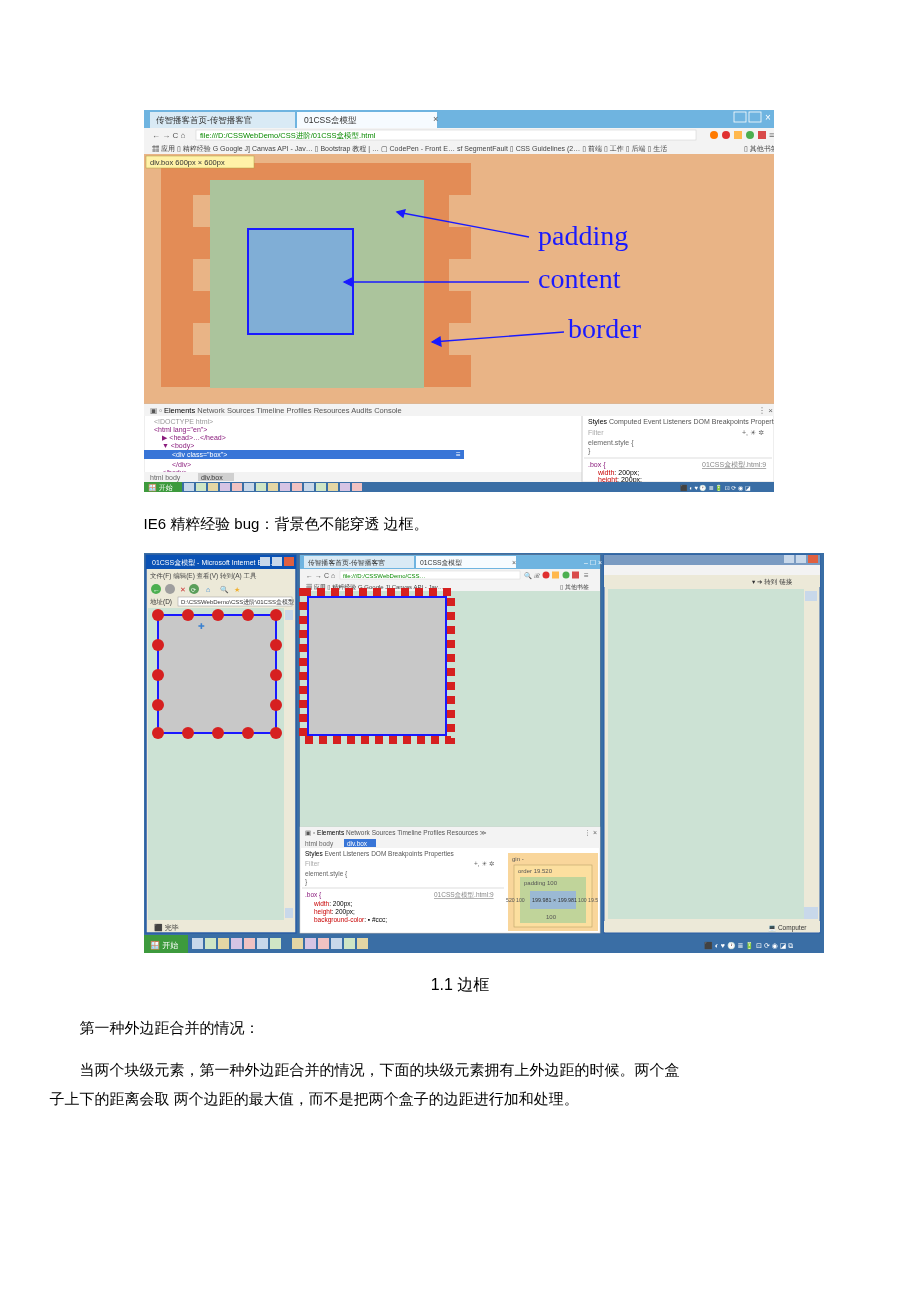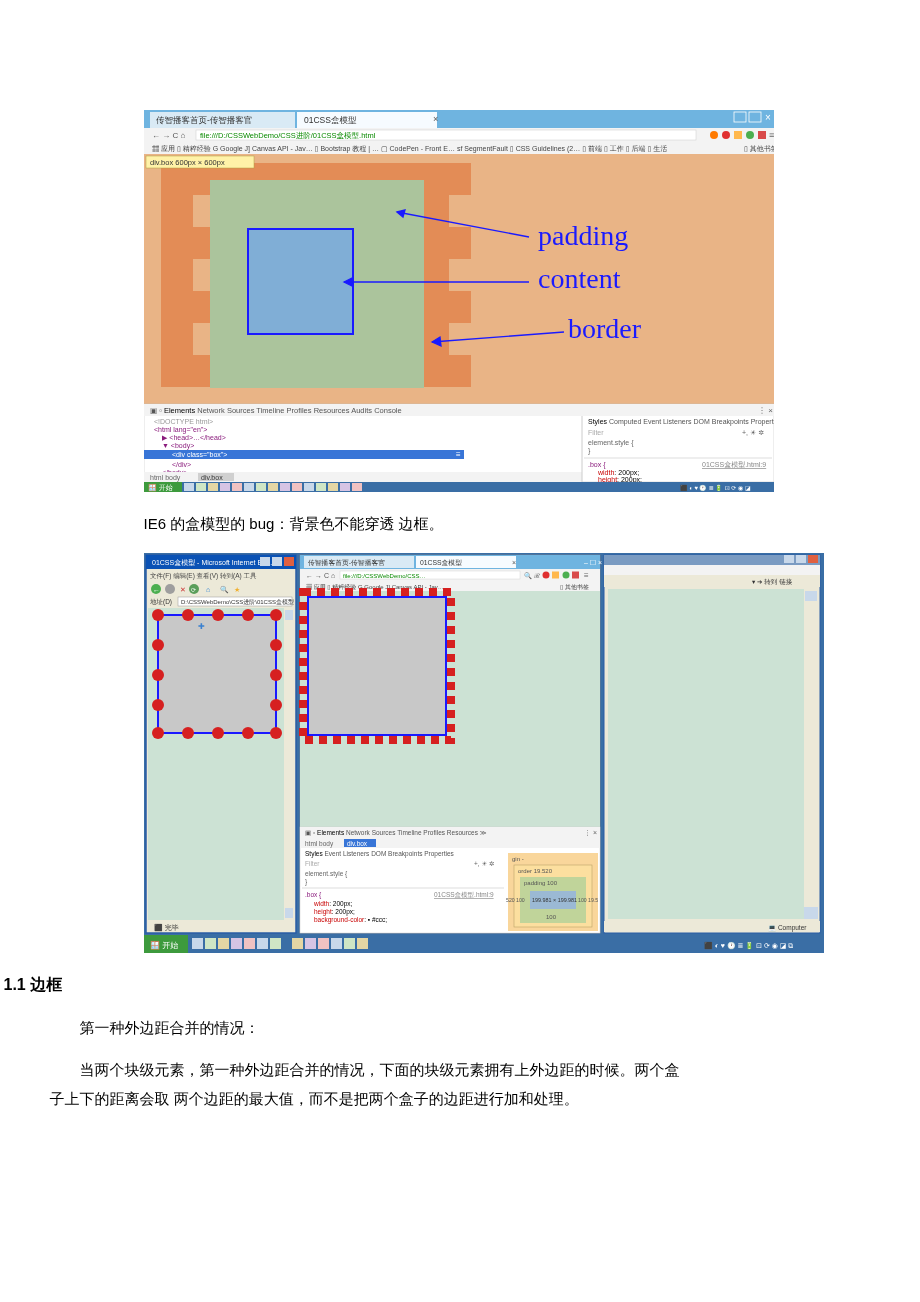--- a/index.html
+++ b/index.html
@@ -19,21 +19,22 @@
   .figure {
     margin: 0 0 18px 140px;
   }
   .figure svg { display: block; }
   .body-text {
     margin: 14px 0 14px 140px;
     width: 640px;
     line-height: 1.9;
   }
   .section-title {
-    font-weight: bold;
+    text-align: center;
+    font-weight: normal;
     font-size: 16px;
     margin: 22px 0 18px 0;
   }
   .indent { text-indent: 2em; margin-left: 46px; }
 </style>
 </head>
 <body>
 
 <div class="page">
 
@@ -152,21 +153,21 @@
     <rect x="160" y="373" width="10" height="8" fill="#c8d8ea"></rect>
     <rect x="172" y="373" width="10" height="8" fill="#cfe6c5"></rect>
     <rect x="184" y="373" width="10" height="8" fill="#e4d6a4"></rect>
     <rect x="196" y="373" width="10" height="8" fill="#d6c4e4"></rect>
     <rect x="208" y="373" width="10" height="8" fill="#f0c2c2"></rect>
   </g>
   <text x="536" y="380" font-size="6" fill="#fff">⬛ ◐ ♥ 🕐 ≣ 🔋 ⊡ ⟳ ◉ ◪</text>
 </svg>
 </div>
 
-<p class="body-text">IE6 的盒模型的 bug：背景色不能穿透 边框。</p>
+<p class="body-text">IE6 精粹经验 bug：背景色不能穿透 边框。</p>
 
 <div class="figure">
 <svg width="680" height="400" viewBox="0 0 680 400">
   <rect x="0" y="0" width="680" height="400" fill="#3a6ea5"></rect>
 
   <text x="200" y="70" font-size="34" fill="#d6e3ef" opacity="0.7" font-family="Arial">www.bdocx.com</text>
 
   <g>
     <rect x="2" y="2" width="150" height="378" fill="#ece9d8" stroke="#2a5ca5" stroke-width="1.5"></rect>
     <rect x="2" y="2" width="150" height="14" fill="#0a52b5"></rect>

